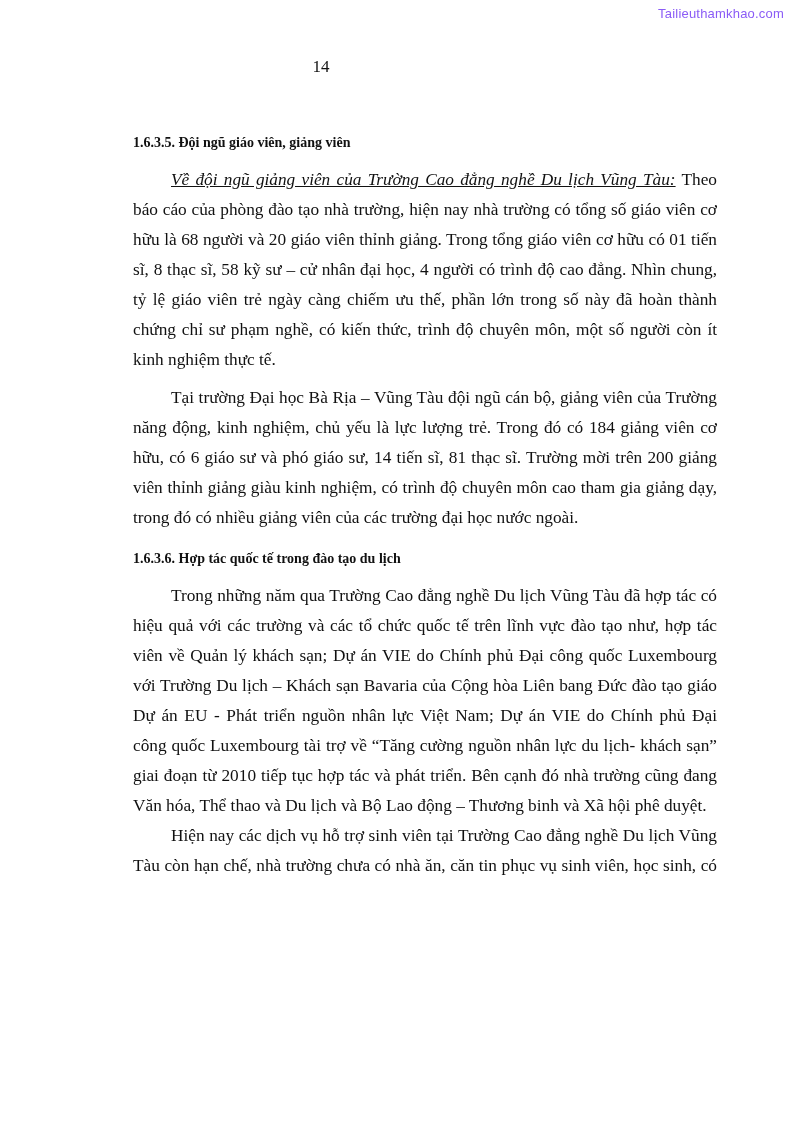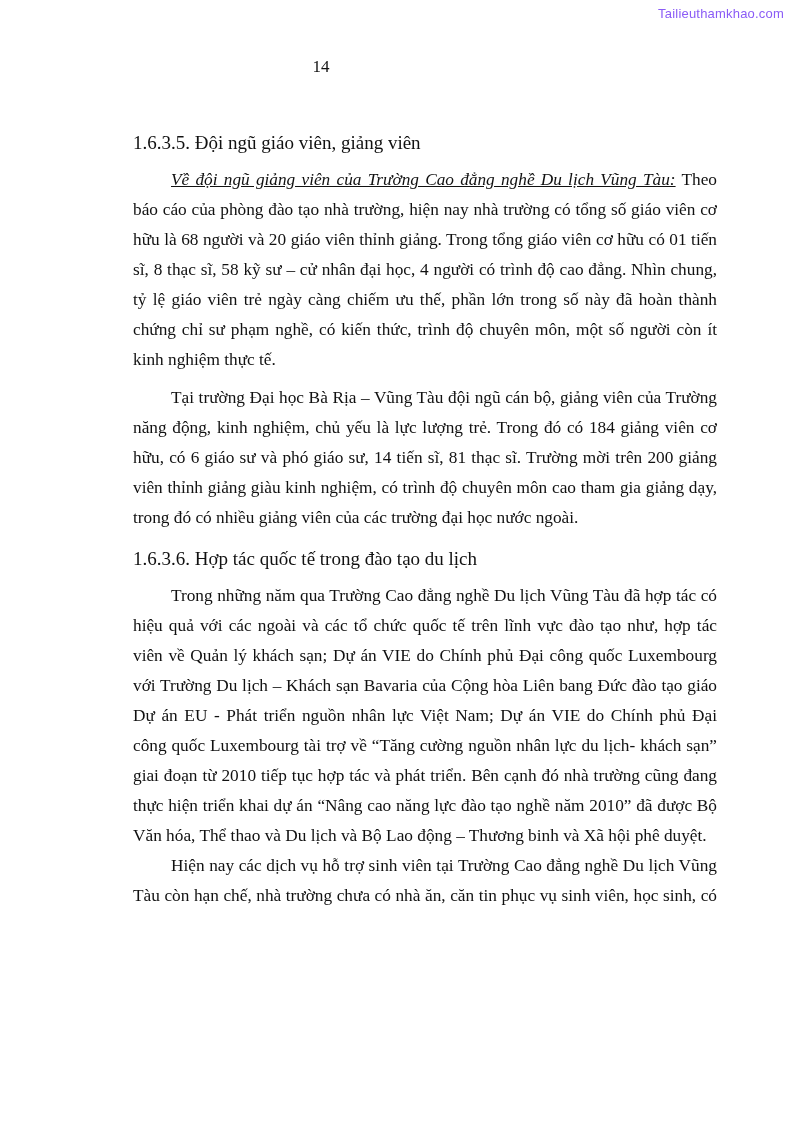--- a/index.html
+++ b/index.html
@@ -2,21 +2,21 @@
 <html><head>
 <meta charset="utf-8">
 <style>
   html, body { margin: 0; padding: 0; background: #ffffff; }
   body { width: 794px; height: 1123px; position: relative; overflow: hidden;
          font-family: "Liberation Serif", "DejaVu Serif", serif; color: #111111; }
   .watermark { position: absolute; top: 6px; right: 10px; font-family: "Liberation Sans", "DejaVu Sans", sans-serif;
                font-size: 13px; color: #8b5cf6; letter-spacing: 0.2px; }
   .page-number { position: absolute; top: 57px; left: 0; width: 642px; text-align: center; font-size: 17px; }
   .content { position: absolute; left: 133px; top: 131px; width: 584px; }
-  .heading { font-weight: normal; font-size: 19px; line-height: 24px; margin: 0; white-space: nowrap; }
+  .heading { font-weight: bold; font-size: 14px; line-height: 24px; margin: 0; white-space: nowrap; }
   .para { font-size: 17.3px; line-height: 30px; margin: 0; }
   .line { display: block; white-space: nowrap; text-align: justify; text-align-last: justify; height: 30px; }
   .line.last { text-align-last: left; }
   .indent { padding-left: 38px; }
   .it { font-style: italic; text-decoration: underline; }
 </style>
 </head>
 <body>
 
 <div class="watermark">Tailieuthamkhao.com</div>
@@ -38,27 +38,26 @@
     <span class="line indent">Tại trường Đại học Bà Rịa – Vũng Tàu đội ngũ cán bộ, giảng viên của Trường</span>
     <span class="line">năng động, kinh nghiệm, chủ yếu là lực lượng trẻ. Trong đó có 184 giảng viên cơ</span>
     <span class="line">hữu, có 6 giáo sư và phó giáo sư, 14 tiến sĩ, 81 thạc sĩ. Trường mời trên 200 giảng</span>
     <span class="line">viên thỉnh giảng giàu kinh nghiệm, có trình độ chuyên môn cao tham gia giảng dạy,</span>
     <span class="line last">trong đó có nhiều giảng viên của các trường đại học nước ngoài.</span>
   </div>
 
   <h2 class="heading" style="margin-top:14px;margin-bottom:10px;">1.6.3.6. Hợp tác quốc tế trong đào tạo du lịch</h2>
   <div class="para">
     <span class="line indent">Trong những năm qua Trường Cao đẳng nghề Du lịch Vũng Tàu đã hợp tác có</span>
-    <span class="line">hiệu quả với các ngoài và các tổ chức quốc tế trên lĩnh vực đào tạo như, hợp tác</span>
+    <span class="line">hiệu quả với các trường và các tổ chức quốc tế trên lĩnh vực đào tạo như, hợp tác</span>
     <span class="line">viên về Quản lý khách sạn; Dự án VIE do Chính phủ Đại công quốc Luxembourg</span>
     <span class="line">với  Trường Du lịch – Khách sạn Bavaria của Cộng hòa Liên bang Đức đào tạo giáo</span>
     <span class="line">Dự án EU - Phát triển nguồn nhân lực Việt Nam; Dự án VIE do Chính phủ Đại</span>
     <span class="line">công quốc Luxembourg tài trợ về “Tăng cường nguồn nhân lực du lịch- khách sạn”</span>
     <span class="line">giai đoạn từ 2010 tiếp tục hợp tác và phát triển. Bên cạnh đó nhà trường cũng đang</span>
-    <span class="line">thực hiện triển khai dự án “Nâng cao năng lực đào tạo nghề năm 2010” đã được Bộ</span>
     <span class="line last">Văn hóa, Thể thao và Du lịch và Bộ Lao động – Thương binh và Xã hội phê duyệt.</span>
   </div>
 
   <div class="para">
     <span class="line indent">Hiện nay các dịch vụ hỗ trợ sinh viên tại Trường Cao đẳng nghề Du lịch Vũng</span>
     <span class="line">Tàu còn hạn chế, nhà trường chưa có nhà ăn, căn tin phục vụ sinh viên, học sinh, có</span>
   </div>
 </div>
 
 </body></html>

